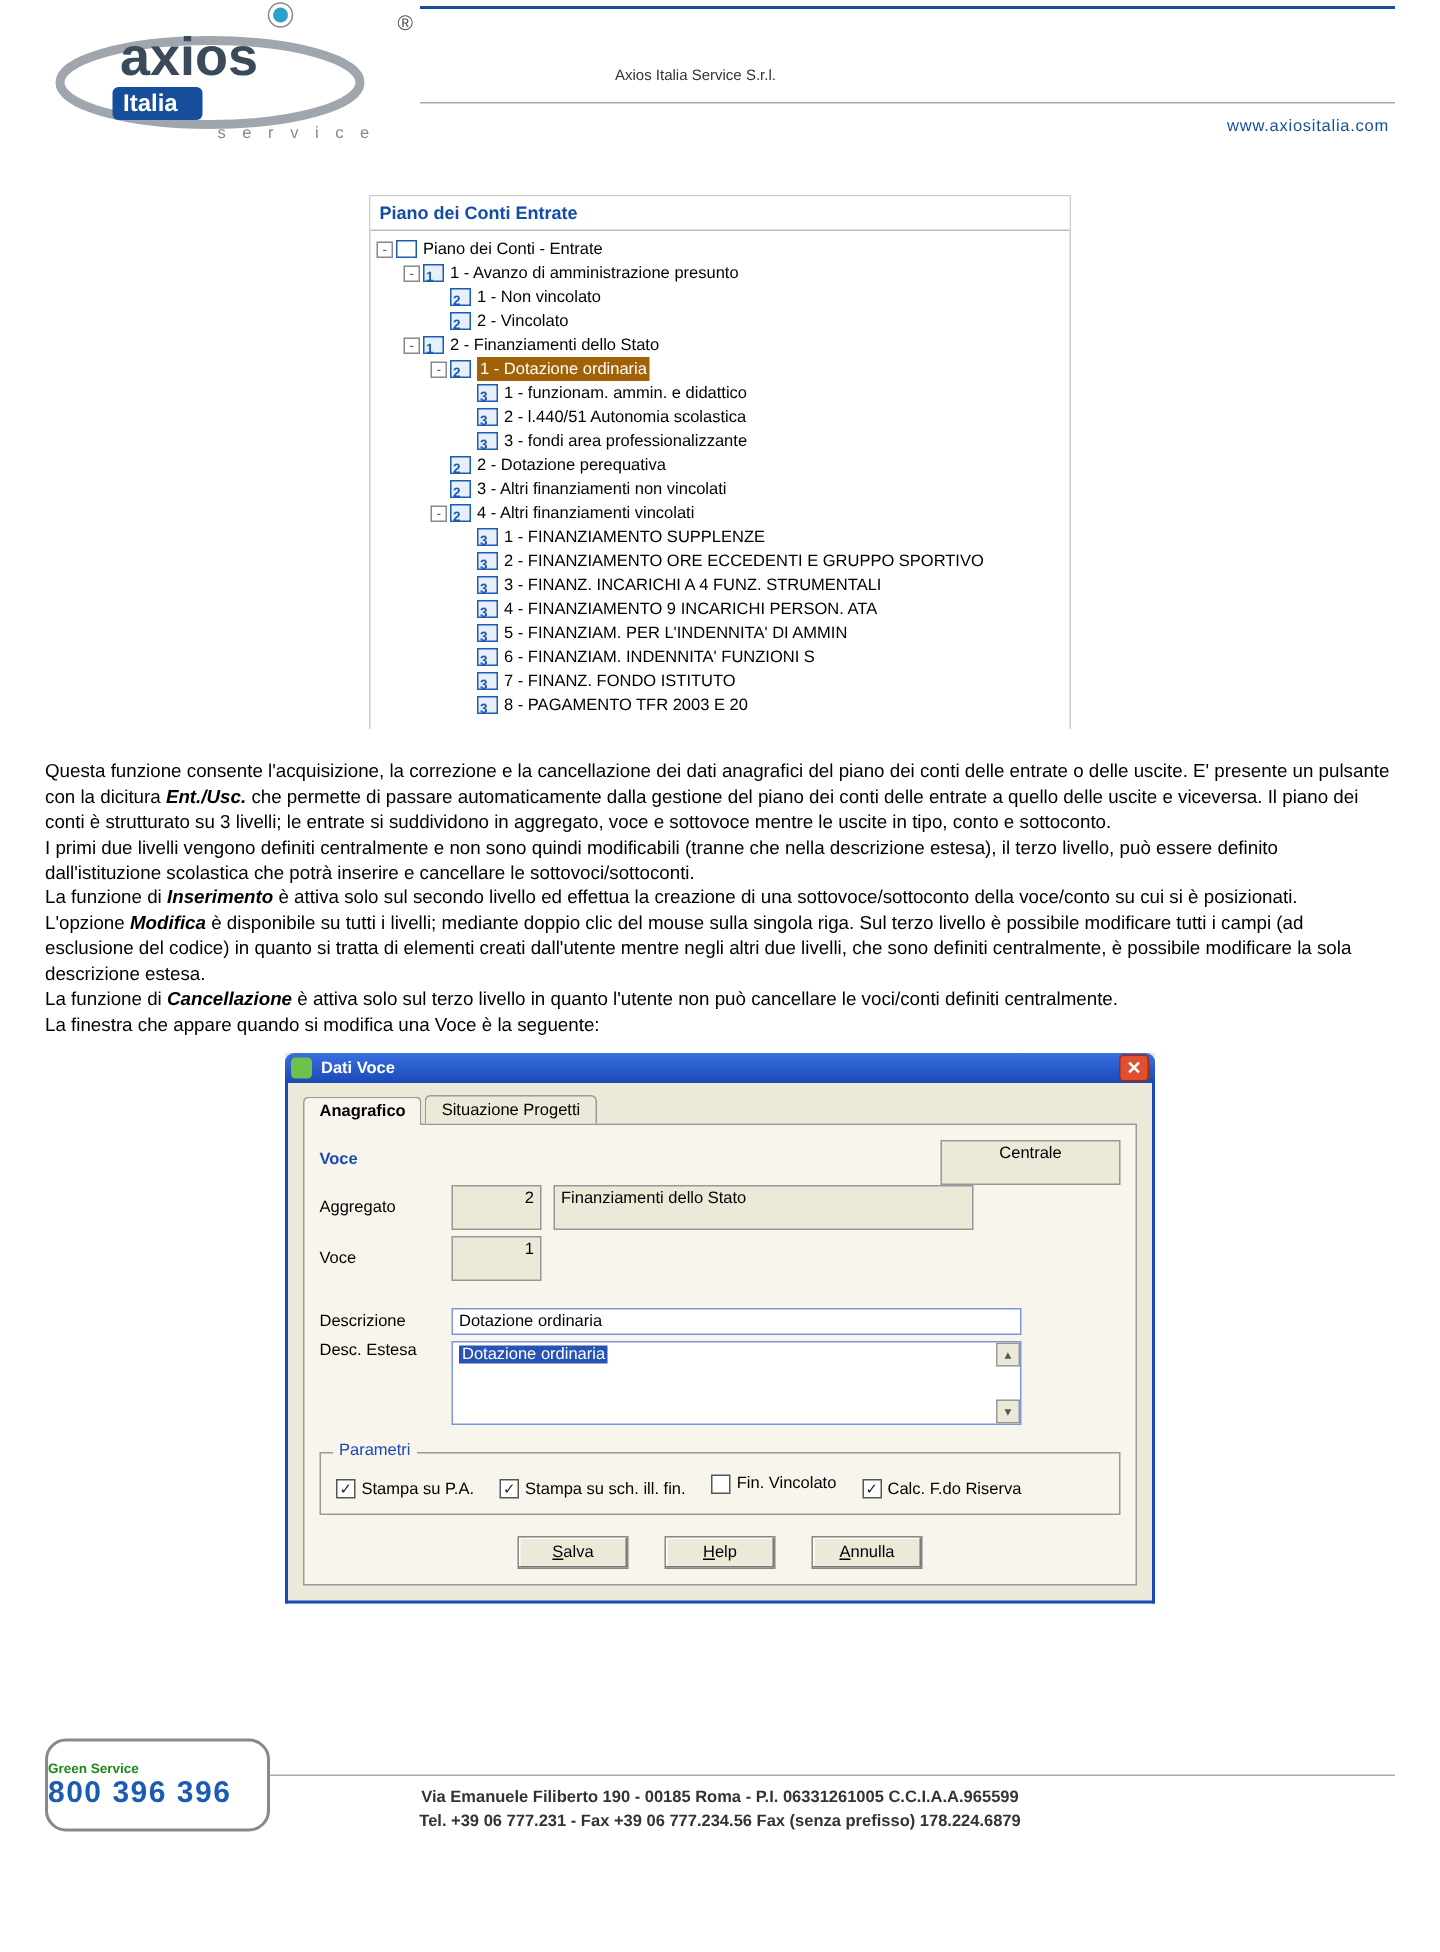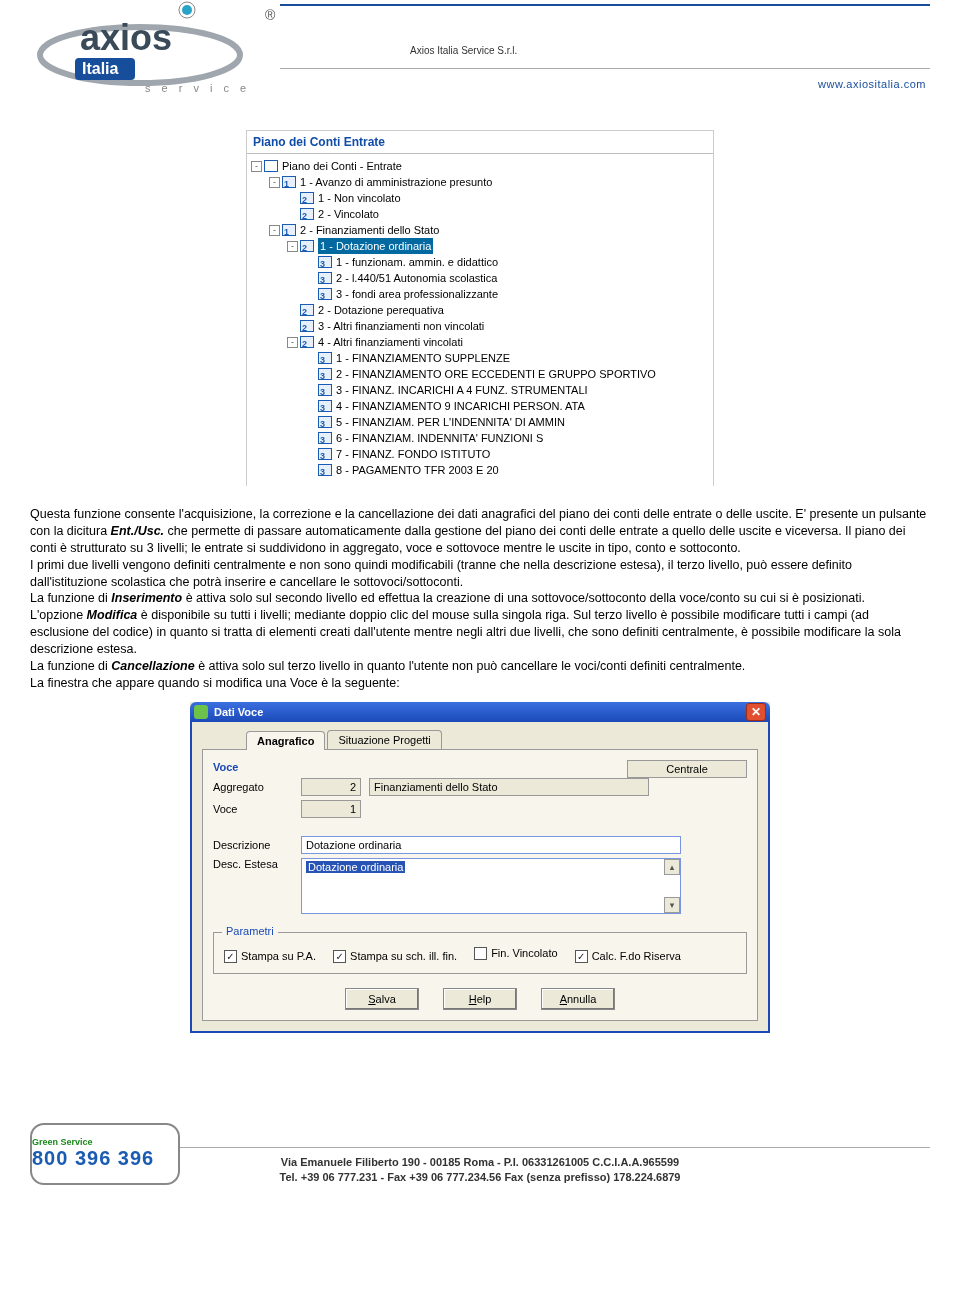--- a/index.html
+++ b/index.html
@@ -37,21 +37,21 @@
     padding: 4px 6px; border-bottom: 1px solid #bcbcbc;
   }
   .tree-body { padding: 4px 4px 8px 4px; line-height: 16px; color: #000; }
   .tree-row { display: flex; align-items: center; height: 16px; white-space: nowrap; }
   .tw { display: inline-flex; align-items: center; justify-content: center; width: 11px; height: 11px; border: 1px solid #888; font-size: 9px; line-height: 9px; margin-right: 2px; color: #555; background: #fff; }
   .tw.hidden { visibility: hidden; }
   .tic { display: inline-block; width: 14px; height: 12px; border: 1px solid #1b5cb3; background: #e7effa; margin-right: 4px; position: relative; }
   .tic .n { position: absolute; left: 1px; top: -1px; font-size: 9px; font-weight: bold; color: #1b5cb3; }
   .tic.root { background: #fff; border: 1px solid #1b5cb3; }
   .ind { display: inline-block; width: 18px; height: 1px; }
-  .sel { background: #0369a1; color: #fff; padding: 0 2px; }
+  .sel { background: #a16207; color: #fff; padding: 0 2px; }
 
   
   .doc-text { font-size: 12.5px; line-height: 1.35; color: #000; }
   .doc-text p { margin: 0; }
   .bi { font-weight: bold; font-style: italic; }
 
   
   .dlg-wrap { display: flex; justify-content: center; margin-top: 10px; }
   .dlg {
     width: 580px; font-family: Tahoma, "MS Sans Serif", Arial, sans-serif;
@@ -63,31 +63,31 @@
     border-top-left-radius: 6px; border-top-right-radius: 6px;
   }
   .dlg-titlebar .tico { width: 14px; height: 14px; background: #6cc24a; border-radius: 3px; margin-right: 6px; }
   .dlg-titlebar .ttxt { font-weight: bold; flex: 1; }
   .dlg-close {
     width: 20px; height: 18px; background: #e05030; border: 1px solid #a02a14;
     border-radius: 3px; display: flex; align-items: center; justify-content: center;
     color: #fff; font-weight: bold; font-size: 12px;
   }
   .dlg-body { border: 2px solid #1b49b8; border-top: none; padding: 8px 10px 10px 10px; }
-  .tabs { display: flex; align-items: flex-end; margin-left: 44px; }
+  .tabs { display: flex; align-items: flex-end; }
   .tab {
     padding: 3px 10px; border: 1px solid #999; border-bottom: none;
     background: #ece9d8; margin-right: 2px; border-top-left-radius: 4px; border-top-right-radius: 4px;
   }
   .tab.active { background: #f7f5ec; position: relative; top: 1px; font-weight: bold; }
   .tab-panel { border: 1px solid #999; background: #f7f5ec; padding: 10px; }
   .section-label { font-weight: bold; color: #1b49b8; margin-bottom: 4px; }
   .rdonly {
     display: inline-block; background: #ece9d8; border: 1px solid #999;
-    height: 18px; line-height: 16px; padding: 0 4px; text-align: right;
+    height: 30px; line-height: 16px; padding: 0 4px; text-align: right;
   }
   .rdonly.left { text-align: left; }
   .row { display: flex; align-items: center; margin-bottom: 4px; gap: 8px; }
   .lbl { width: 80px; }
   .txtin {
     display: inline-block; background: #fff; border: 1px solid #7a96df;
     height: 18px; line-height: 16px; padding: 0 4px; width: 380px;
   }
   .txtarea {
     display: block; background: #fff; border: 1px solid #7a96df;

